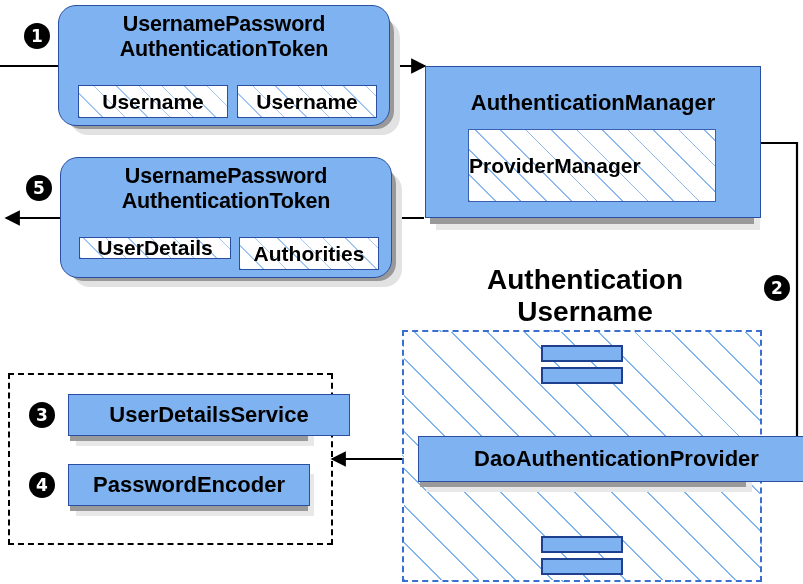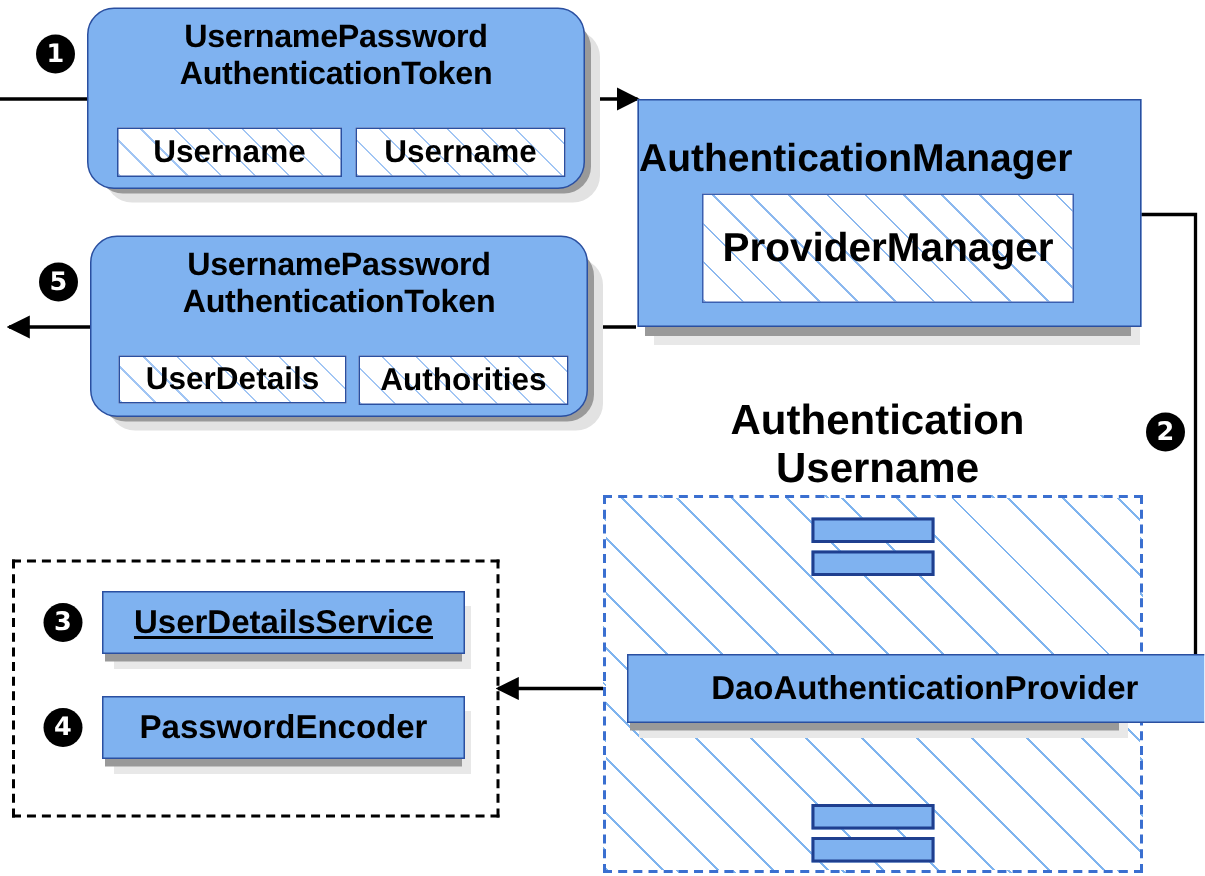--- a/index.html
+++ b/index.html
@@ -88,40 +88,39 @@
   .manager-box {
     position: absolute;
     box-sizing: border-box;
     background: #7fb2f0;
     border: 1.5px solid #2a4fa0;
   }
   .manager-title {
     position: absolute;
     left: 0; right: 0;
     top: 23px;
-    text-align: left;
-    font-size: 26px;
+    text-align: center;
+    font-size: 22px;
     font-weight: bold;
     color: #000000;
   }
   .inner-hatch {
     position: absolute;
     box-sizing: border-box;
     border: 1px solid #3a5fb0;
     background: #ffffff;
     background-image: repeating-linear-gradient(
         45deg,
         rgba(120,172,236,0.85) 0px,
         rgba(120,172,236,0.85) 1.2px,
         rgba(255,255,255,0) 1.2px,
         rgba(255,255,255,0) 18px);
     display: flex;
     align-items: center;
-    justify-content: center;
-    font-size: 27px;
+    font-size: 21px;
     font-weight: bold;
     color: #000000;
   }
 
   
   .providers-region {
     position: absolute;
     box-sizing: border-box;
     border: 2px dashed #3a6fd0;
     background-color: #ffffff;
@@ -255,21 +254,21 @@
     </div>
   </div>
 
   <div class="token-shadow-light" style="left:72px; top:172px; width:330px; height:115px;"></div>
   <div class="token-shadow-dark" style="left:66px; top:166px; width:330px; height:115px;"></div>
   <div class="token-box" style="left:60px; top:157px; width:332px; height:121px;">
     <div class="token-title">
       <span>UsernamePassword</span><br>
       <span>AuthenticationToken</span>
     </div>
-    <div class="slot" style="left:18px; top:79px; width:152px; height:32px;">
+    <div class="slot" style="left:18px; top:79px; width:152px; height:22px;">
       <span>UserDetails</span>
     </div>
     <div class="slot" style="left:178px; top:79px; width:140px; height:33px;">
       <span>Authorities</span>
     </div>
   </div>
   <div class="badge" style="left:26px; top:175px;">
     <span>5</span>
   </div>
 
@@ -293,21 +292,21 @@
     <span>DaoAuthenticationProvider</span>
   </div>
 
   <div class="mini-bar" style="left:541px; top:536px; width:82px; height:17px;"></div>
   <div class="mini-bar" style="left:541px; top:558px; width:82px; height:17px;"></div>
 
   <div class="dashed-group" style="left:8px; top:373px; width:325px; height:172px;"></div>
 
   <div class="shadow-light" style="left:76px; top:404px; width:238px; height:42px;"></div>
   <div class="shadow-dark" style="left:70px; top:399px; width:238px; height:42px;"></div>
-  <div class="rect-node" style="left:68px; top:394px; width:242px; height:42px;text-decoration:underline;">
+  <div class="rect-node" style="left:68px; top:394px; width:282px; height:42px;">
     <span>UserDetailsService</span>
   </div>
   <div class="badge" style="left:29px; top:402px;">
     <span>3</span>
   </div>
 
   <div class="shadow-light" style="left:76px; top:474px; width:238px; height:42px;"></div>
   <div class="shadow-dark" style="left:70px; top:469px; width:238px; height:42px;"></div>
   <div class="rect-node" style="left:68px; top:464px; width:242px; height:42px;text-align:right;">
     <span>PasswordEncoder</span>

